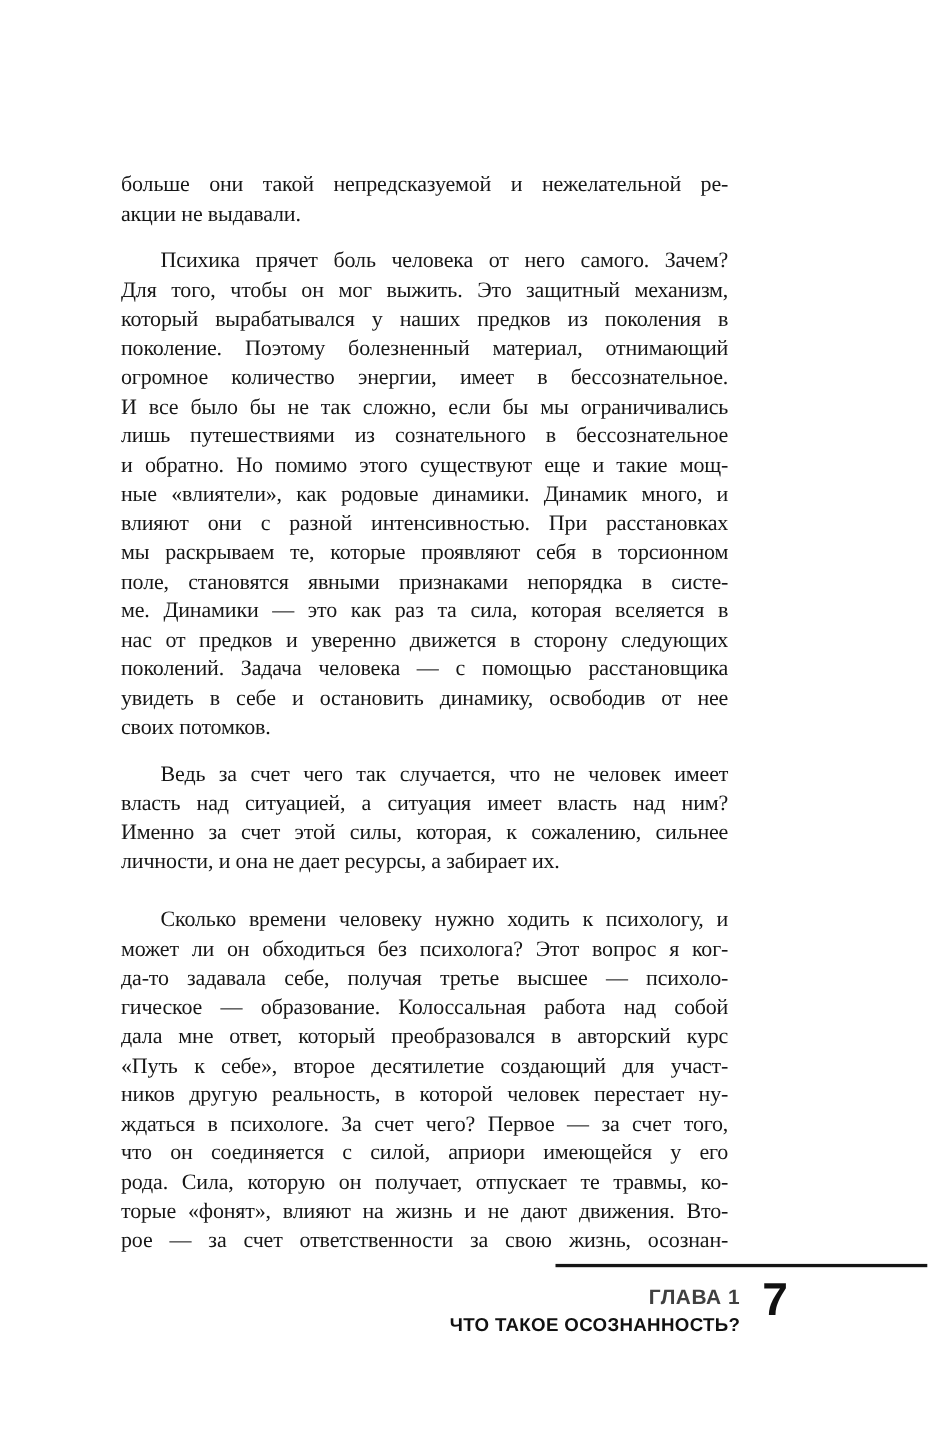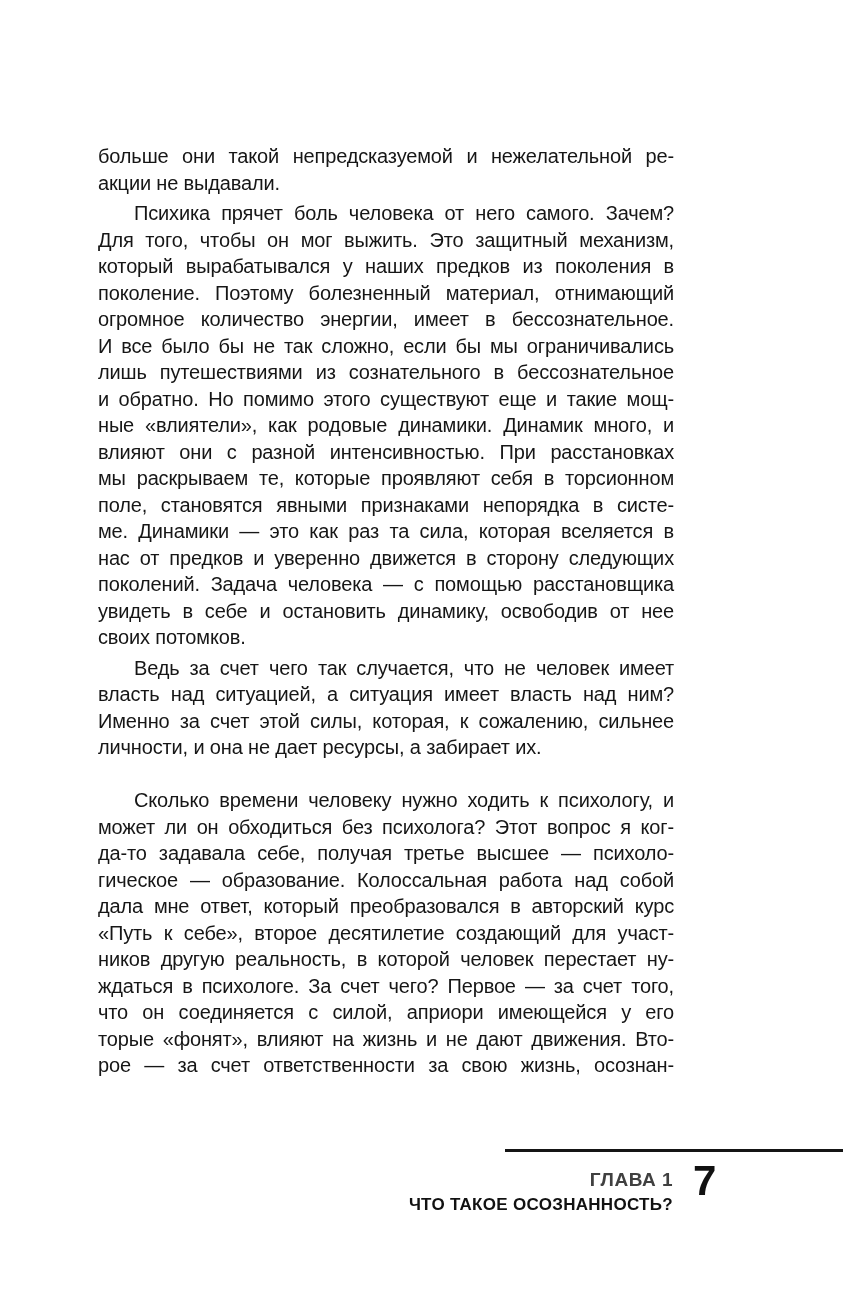--- a/index.html
+++ b/index.html
@@ -18,21 +18,21 @@
   }
   .text-block {
     position: absolute;
     left: 94px;
     top: 139px;
     width: 584px;
     font-size: 20px;
     line-height: 26.5px;
     letter-spacing: -0.15px;
   }
-  .para { margin: 4px; }
+  .para { margin: 16px; font-family: Liberation Serif, serif; }
   .para.space-before { margin-top: 26.5px; }
   .line {
     text-align: justify;
     text-align-last: justify;
     white-space: normal;
   }
   .para.indent .line:first-child { text-indent: 36px; }
   .line.para-end { text-align-last: left; }
   .footer-rule {
     position: absolute;
@@ -109,20 +109,21 @@
       <div class="para indent space-before">
         <div class="line">Сколько времени человеку нужно ходить к психологу, и</div>
         <div class="line">может ли он обходиться без психолога? Этот вопрос я ког-</div>
         <div class="line">да-то задавала себе, получая третье высшее — психоло-</div>
         <div class="line">гическое — образование. Колоссальная работа над собой</div>
         <div class="line">дала мне ответ, который преобразовался в авторский курс</div>
         <div class="line">«Путь к себе», второе десятилетие создающий для участ-</div>
         <div class="line">ников другую реальность, в которой человек перестает ну-</div>
         <div class="line">ждаться в психологе. За счет чего? Первое — за счет того,</div>
         <div class="line">что он соединяется с силой, априори имеющейся у его</div>
+        <div class="line">рода. Сила, которую он получает, отпускает те травмы, ко-</div>
         <div class="line">торые «фонят», влияют на жизнь и не дают движения. Вто-</div>
         <div class="line">рое — за счет ответственности за свою жизнь, осознан-</div>
       </div>
     </div>
 
   <div class="footer-rule"></div>
 
   <div class="footer-chapter-label">ГЛАВА 1</div>
 
   <div class="footer-page-number">7</div>

